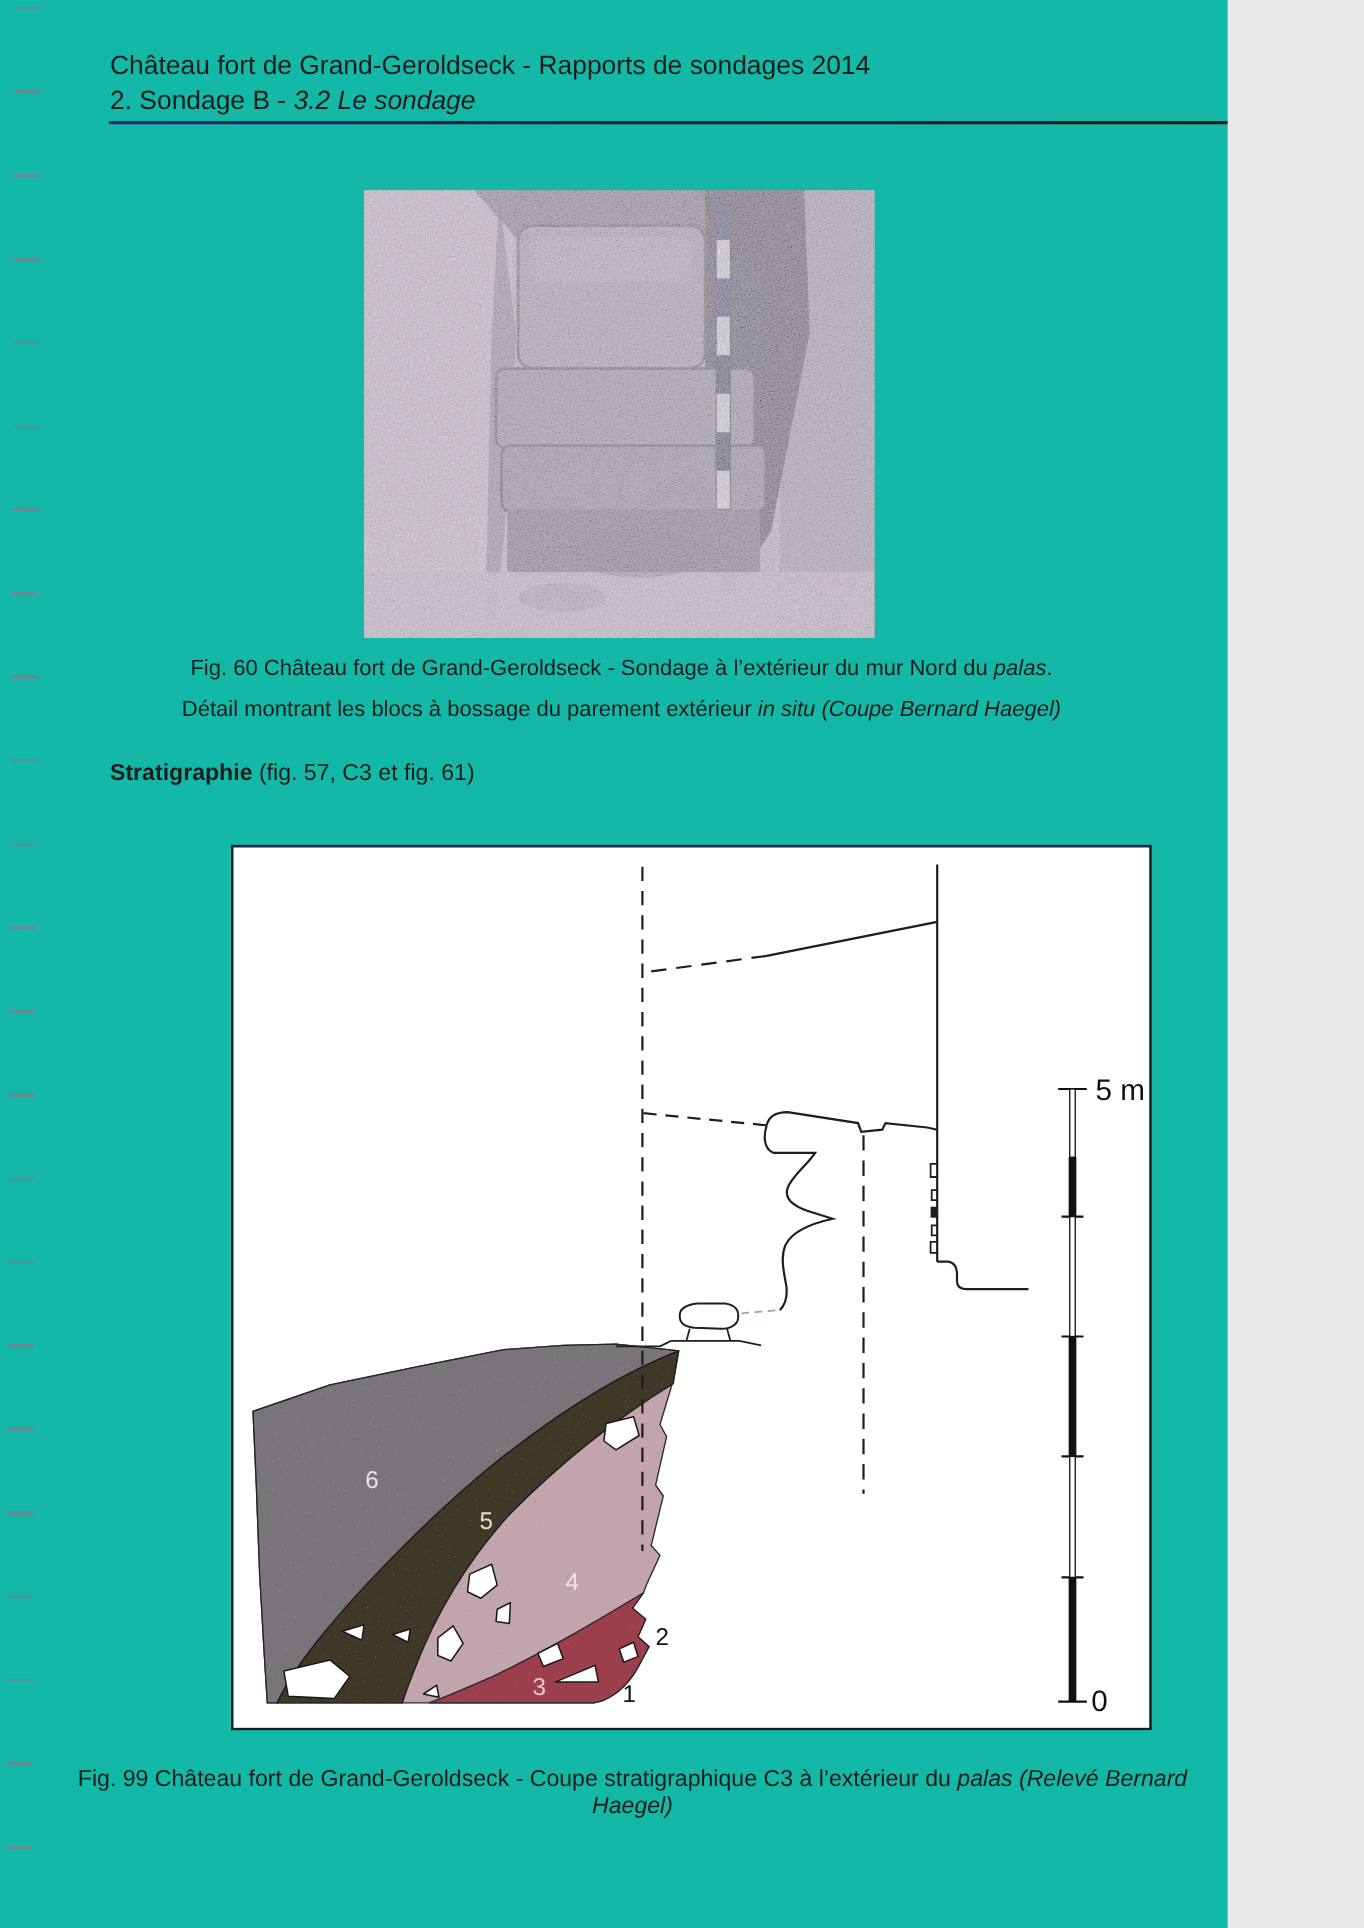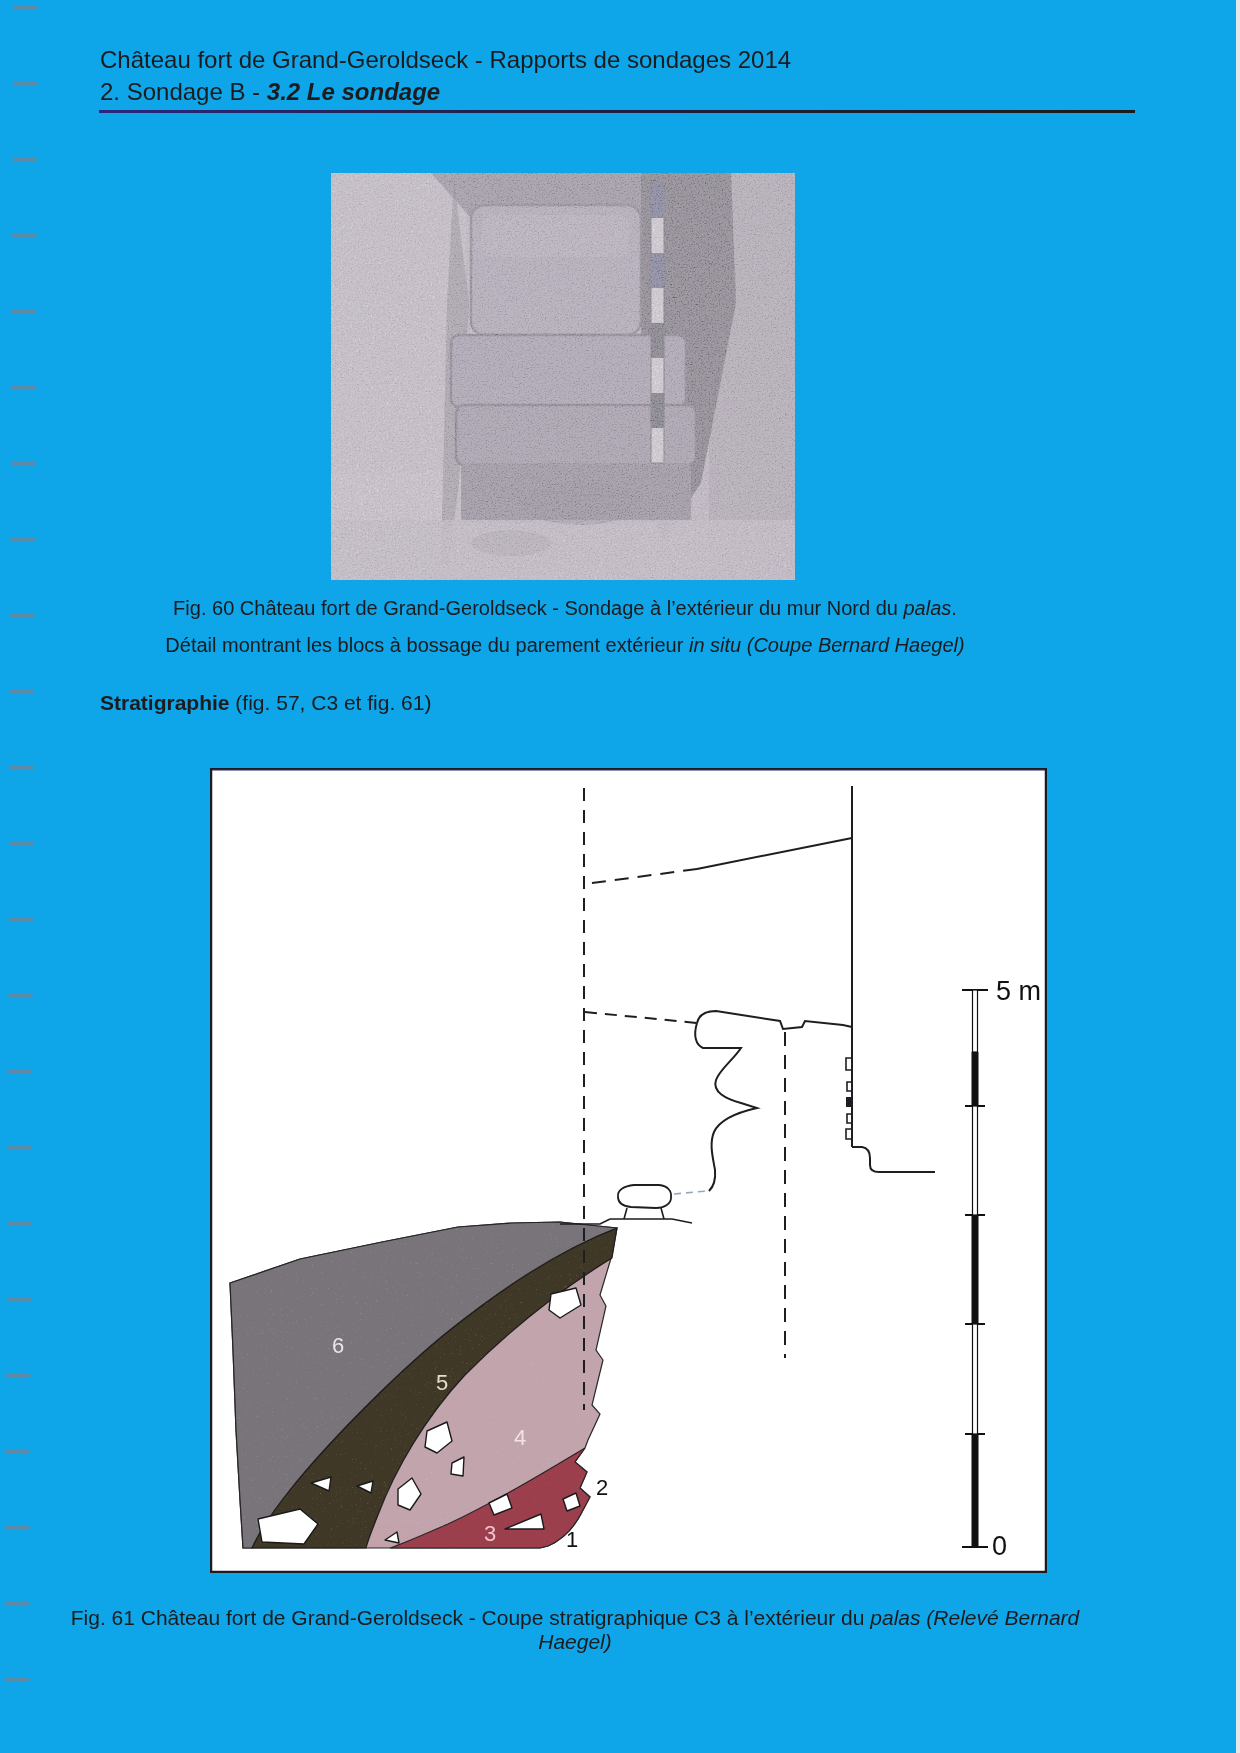--- a/index.html
+++ b/index.html
@@ -1,26 +1,26 @@
 <!DOCTYPE html>
 <html><head>
 <meta charset="utf-8">
 <style>
   html,body{margin:0;padding:0;background:#e8e8e8;}
   .page{
-    position:relative;width:1236px;height:1753px;background:#0ea5e9;
+    position:relative;width:1116px;height:1753px;background:#14b8a6;
     font-family:"Liberation Sans",sans-serif;color:#1c1c1e;overflow:hidden;
   }
   .binding{
     position:absolute;left:9px;top:6px;width:24px;height:1744px;
     background:repeating-linear-gradient(to bottom, rgba(128,126,138,.7) 0 3px, transparent 3px 76px);
     transform:rotate(.3deg);
   }
   .hdr{position:absolute;left:100px;top:44px;width:1040px;font-size:24px;line-height:32px;}
-  .hdr .bi{font-weight:bold;font-style:italic;}
+  .hdr .bi{font-weight:normal;font-style:italic;}
   .rule{position:absolute;left:99px;top:110px;width:1036px;height:3px;
         background:linear-gradient(90deg,#28287f 0%,#20204a 40%,#1b1b1b 100%);}
   .photo-wrap{position:absolute;left:331px;top:173px;width:464px;height:407px;}
   .cap60{position:absolute;left:120px;top:590px;width:890px;text-align:center;
          font-size:20px;line-height:37px;}
   .strat{position:absolute;left:100px;top:691px;font-size:21px;}
   .strat b{font-weight:bold;}
   .diagram-wrap{position:absolute;left:210px;top:768px;width:837px;height:805px;}
   .cap61{position:absolute;left:60px;top:1606px;width:1030px;text-align:center;font-size:21px;}
   .it{font-style:italic;}
@@ -192,16 +192,16 @@
         <text x="226" y="622" fill="#f2eadc" opacity="0.92">5</text>
         <text x="304" y="677" fill="#f6e4ea" opacity="0.95">4</text>
         <text x="274" y="773" fill="#f4ccd4" opacity="0.95">3</text>
         <text x="386" y="727" fill="#111">2</text>
         <text x="356" y="779" fill="#111">1</text>
       </g>
     </svg>
   </div>
 
   <div class="cap61">
-    <span>Fig. 61 Château fort de Grand-Geroldseck - Coupe stratigraphique C3 à l’extérieur du </span><span class="it">palas (Relevé Bernard Haegel)</span>
+    <span>Fig. 99 Château fort de Grand-Geroldseck - Coupe stratigraphique C3 à l’extérieur du </span><span class="it">palas (Relevé Bernard Haegel)</span>
   </div>
 
 </div>
 
 </body></html>

